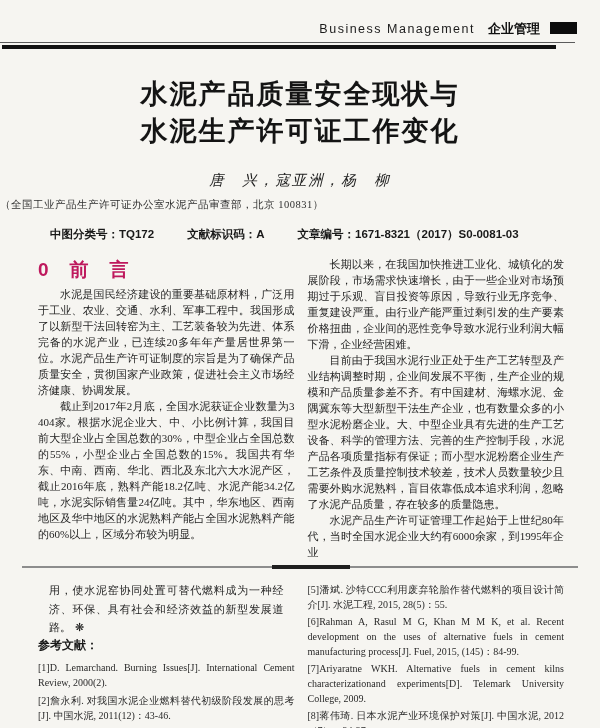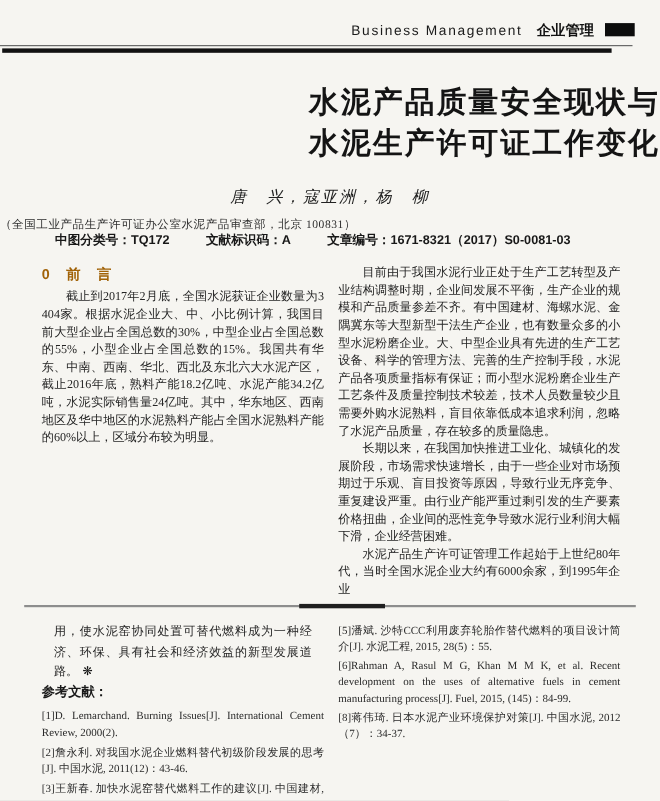--- a/index.html
+++ b/index.html
@@ -10,34 +10,34 @@
   }
   
   .page-header{padding-top:19px;}
   .header-row{text-align:right;padding-right:23px;white-space:nowrap;}
   .hdr-en{font-family:"Liberation Sans","DejaVu Sans",sans-serif;font-size:12.5px;letter-spacing:1.5px;color:#1b1b1b;}
   .hdr-zh{font-family:"Liberation Sans","DejaVu Sans",sans-serif;font-size:13px;font-weight:bold;margin-left:9px;color:#111;}
   .hdr-box{display:inline-block;width:27px;height:12px;background:#0c0c0c;margin-left:6px;vertical-align:-1px;}
   .rule-thin{height:1px;background:#5b5b5b;margin:4px 25px 2px 0;}
   .rule-thick{height:4px;background:#121212;margin:0 44px 0 2px;}
   
-  .title{margin:27px 0 0;text-align:right;font-family:"Liberation Sans","DejaVu Sans",sans-serif;
+  .title{margin:27px 0 0;text-align:center;font-family:"Liberation Sans","DejaVu Sans",sans-serif;
          font-weight:bold;font-size:27px;line-height:37px;letter-spacing:2px;color:#141414;}
   .title span{display:block;}
   .authors{margin-top:21px;text-align:center;font-size:14.5px;font-style:italic;letter-spacing:2px;color:#222;}
   .affiliation{margin-top:8px;text-align:left;font-size:10.5px;letter-spacing:0.5px;color:#2e2e2e;}
   
-  .meta-row{display:flex;gap:33px;padding-left:50px;
+  .meta-row{margin-top:15px;display:flex;gap:33px;padding-left:50px;
             font-family:"Liberation Sans","DejaVu Sans",sans-serif;font-weight:bold;font-size:11.5px;color:#181818;white-space:nowrap;text-align:right;}
   
   .columns{display:flex;gap:13px;padding:0 36px 0 38px;}
   .col{flex:1;min-width:0;}
   .body-cols{margin-top:14px;}
   .section-heading{font-family:"Liberation Sans","DejaVu Sans",sans-serif;font-weight:bold;
-                   font-size:13px;margin:1px 0 3px;letter-spacing:1px;color:#a16207;}
+                   font-size:19px;margin:1px 0 3px;letter-spacing:1px;color:#be185d;}
   .body-p{font-size:11px;line-height:16px;text-align:justify;margin:0;color:#242424;}
   .indent{text-indent:2em;}
   
   .divider{margin:6px 22px 0 22px;height:2px;background:#8d8d8d;position:relative;}
   .divider .smudge{position:absolute;left:45%;top:-1px;width:78px;height:4px;background:#1f1f1f;}
   
   .bottom-cols{margin-top:11px;}
   .closing{font-size:11px;line-height:18.5px;text-align:justify;margin:2px 11px 0;color:#242424;}
   .endmark{margin-left:4px;font-size:11px;color:#111;}
   .refs-heading{font-family:"Liberation Sans","DejaVu Sans",sans-serif;font-weight:bold;
@@ -71,43 +71,45 @@
 
   <div class="meta-row">
     <span class="meta-item"><span>中图分类号：</span><span>TQ172</span></span>
     <span class="meta-item"><span>文献标识码：</span><span>A</span></span>
     <span class="meta-item"><span>文章编号：</span><span>1671-8321（2017）S0-0081-03</span></span>
   </div>
 
   <main class="columns body-cols">
     <div class="col">
       <h2 class="section-heading">0　前　言</h2>
+      <p class="body-p indent">水泥是国民经济建设的重要基础原材料，广泛用于工业、农业、交通、水利、军事工程中。我国形成了以新型干法回转窑为主、工艺装备较为先进、体系完备的水泥产业，已连续20多年年产量居世界第一位。水泥产品生产许可证制度的宗旨是为了确保产品质量安全，贯彻国家产业政策，促进社会主义市场经济健康、协调发展。</p>
       <p class="body-p indent">截止到2017年2月底，全国水泥获证企业数量为3 404家。根据水泥企业大、中、小比例计算，我国目前大型企业占全国总数的30%，中型企业占全国总数的55%，小型企业占全国总数的15%。我国共有华东、中南、西南、华北、西北及东北六大水泥产区，截止2016年底，熟料产能18.2亿吨、水泥产能34.2亿吨，水泥实际销售量24亿吨。其中，华东地区、西南地区及华中地区的水泥熟料产能占全国水泥熟料产能的60%以上，区域分布较为明显。</p>
     </div>
     <div class="col">
+      <p class="body-p indent">长期以来，在我国加快推进工业化、城镇化的发展阶段，市场需求快速增长，由于一些企业对市场预期过于乐观、盲目投资等原因，导致行业无序竞争、重复建设严重。由行业产能严重过剩引发的生产要素价格扭曲，企业间的恶性竞争导致水泥行业利润大幅下滑，企业经营困难。</p>
       <p class="body-p indent">目前由于我国水泥行业正处于生产工艺转型及产业结构调整时期，企业间发展不平衡，生产企业的规模和产品质量参差不齐。有中国建材、海螺水泥、金隅冀东等大型新型干法生产企业，也有数量众多的小型水泥粉磨企业。大、中型企业具有先进的生产工艺设备、科学的管理方法、完善的生产控制手段，水泥产品各项质量指标有保证；而小型水泥粉磨企业生产工艺条件及质量控制技术较差，技术人员数量较少且需要外购水泥熟料，盲目依靠低成本追求利润，忽略了水泥产品质量，存在较多的质量隐患。</p>
-      <p class="body-p indent">长期以来，在我国加快推进工业化、城镇化的发展阶段，市场需求快速增长，由于一些企业对市场预期过于乐观、盲目投资等原因，导致行业无序竞争、重复建设严重。由行业产能严重过剩引发的生产要素价格扭曲，企业间的恶性竞争导致水泥行业利润大幅下滑，企业经营困难。</p>
       <p class="body-p indent">水泥产品生产许可证管理工作起始于上世纪80年代，当时全国水泥企业大约有6000余家，到1995年企业</p>
     </div>
   </main>
 
   <div class="divider">
       <span class="smudge"></span>
     </div>
 
   <section class="columns bottom-cols">
     <div class="col">
       <p class="closing"><span>用，使水泥窑协同处置可替代燃料成为一种经济、环保、具有社会和经济效益的新型发展道路。</span><span class="endmark">❋</span></p>
       <div class="refs-heading">参考文献：</div>
       <p class="ref">[1]D. Lemarchand. Burning Issues[J]. International Cement Review, 2000(2).</p>
       <p class="ref">[2]詹永利. 对我国水泥企业燃料替代初级阶段发展的思考[J]. 中国水泥, 2011(12)：43-46.</p>
       <p class="ref">[3]王新春. 加快水泥窑替代燃料工作的建议[J]. 中国建材, 2007(11)：64-66.</p>
 
     </div>
     <div class="col right-refs">
       <p class="ref">[5]潘斌. 沙特CCC利用废弃轮胎作替代燃料的项目设计简介[J]. 水泥工程, 2015, 28(5)：55.</p>
       <p class="ref">[6]Rahman A, Rasul M G, Khan M M K, et al. Recent development on the uses of alternative fuels in cement manufacturing process[J]. Fuel, 2015, (145)：84-99.</p>
+      <p class="ref">[7]Ariyaratne WKH. Alternative fuels in cement kilns characterizationand experiments[D]. Telemark University College, 2009.</p>
       <p class="ref">[8]蒋伟琦. 日本水泥产业环境保护对策[J]. 中国水泥, 2012（7）：34-37.</p>
 
     </div>
   </section>
 
 </div>
 
 </body></html>

